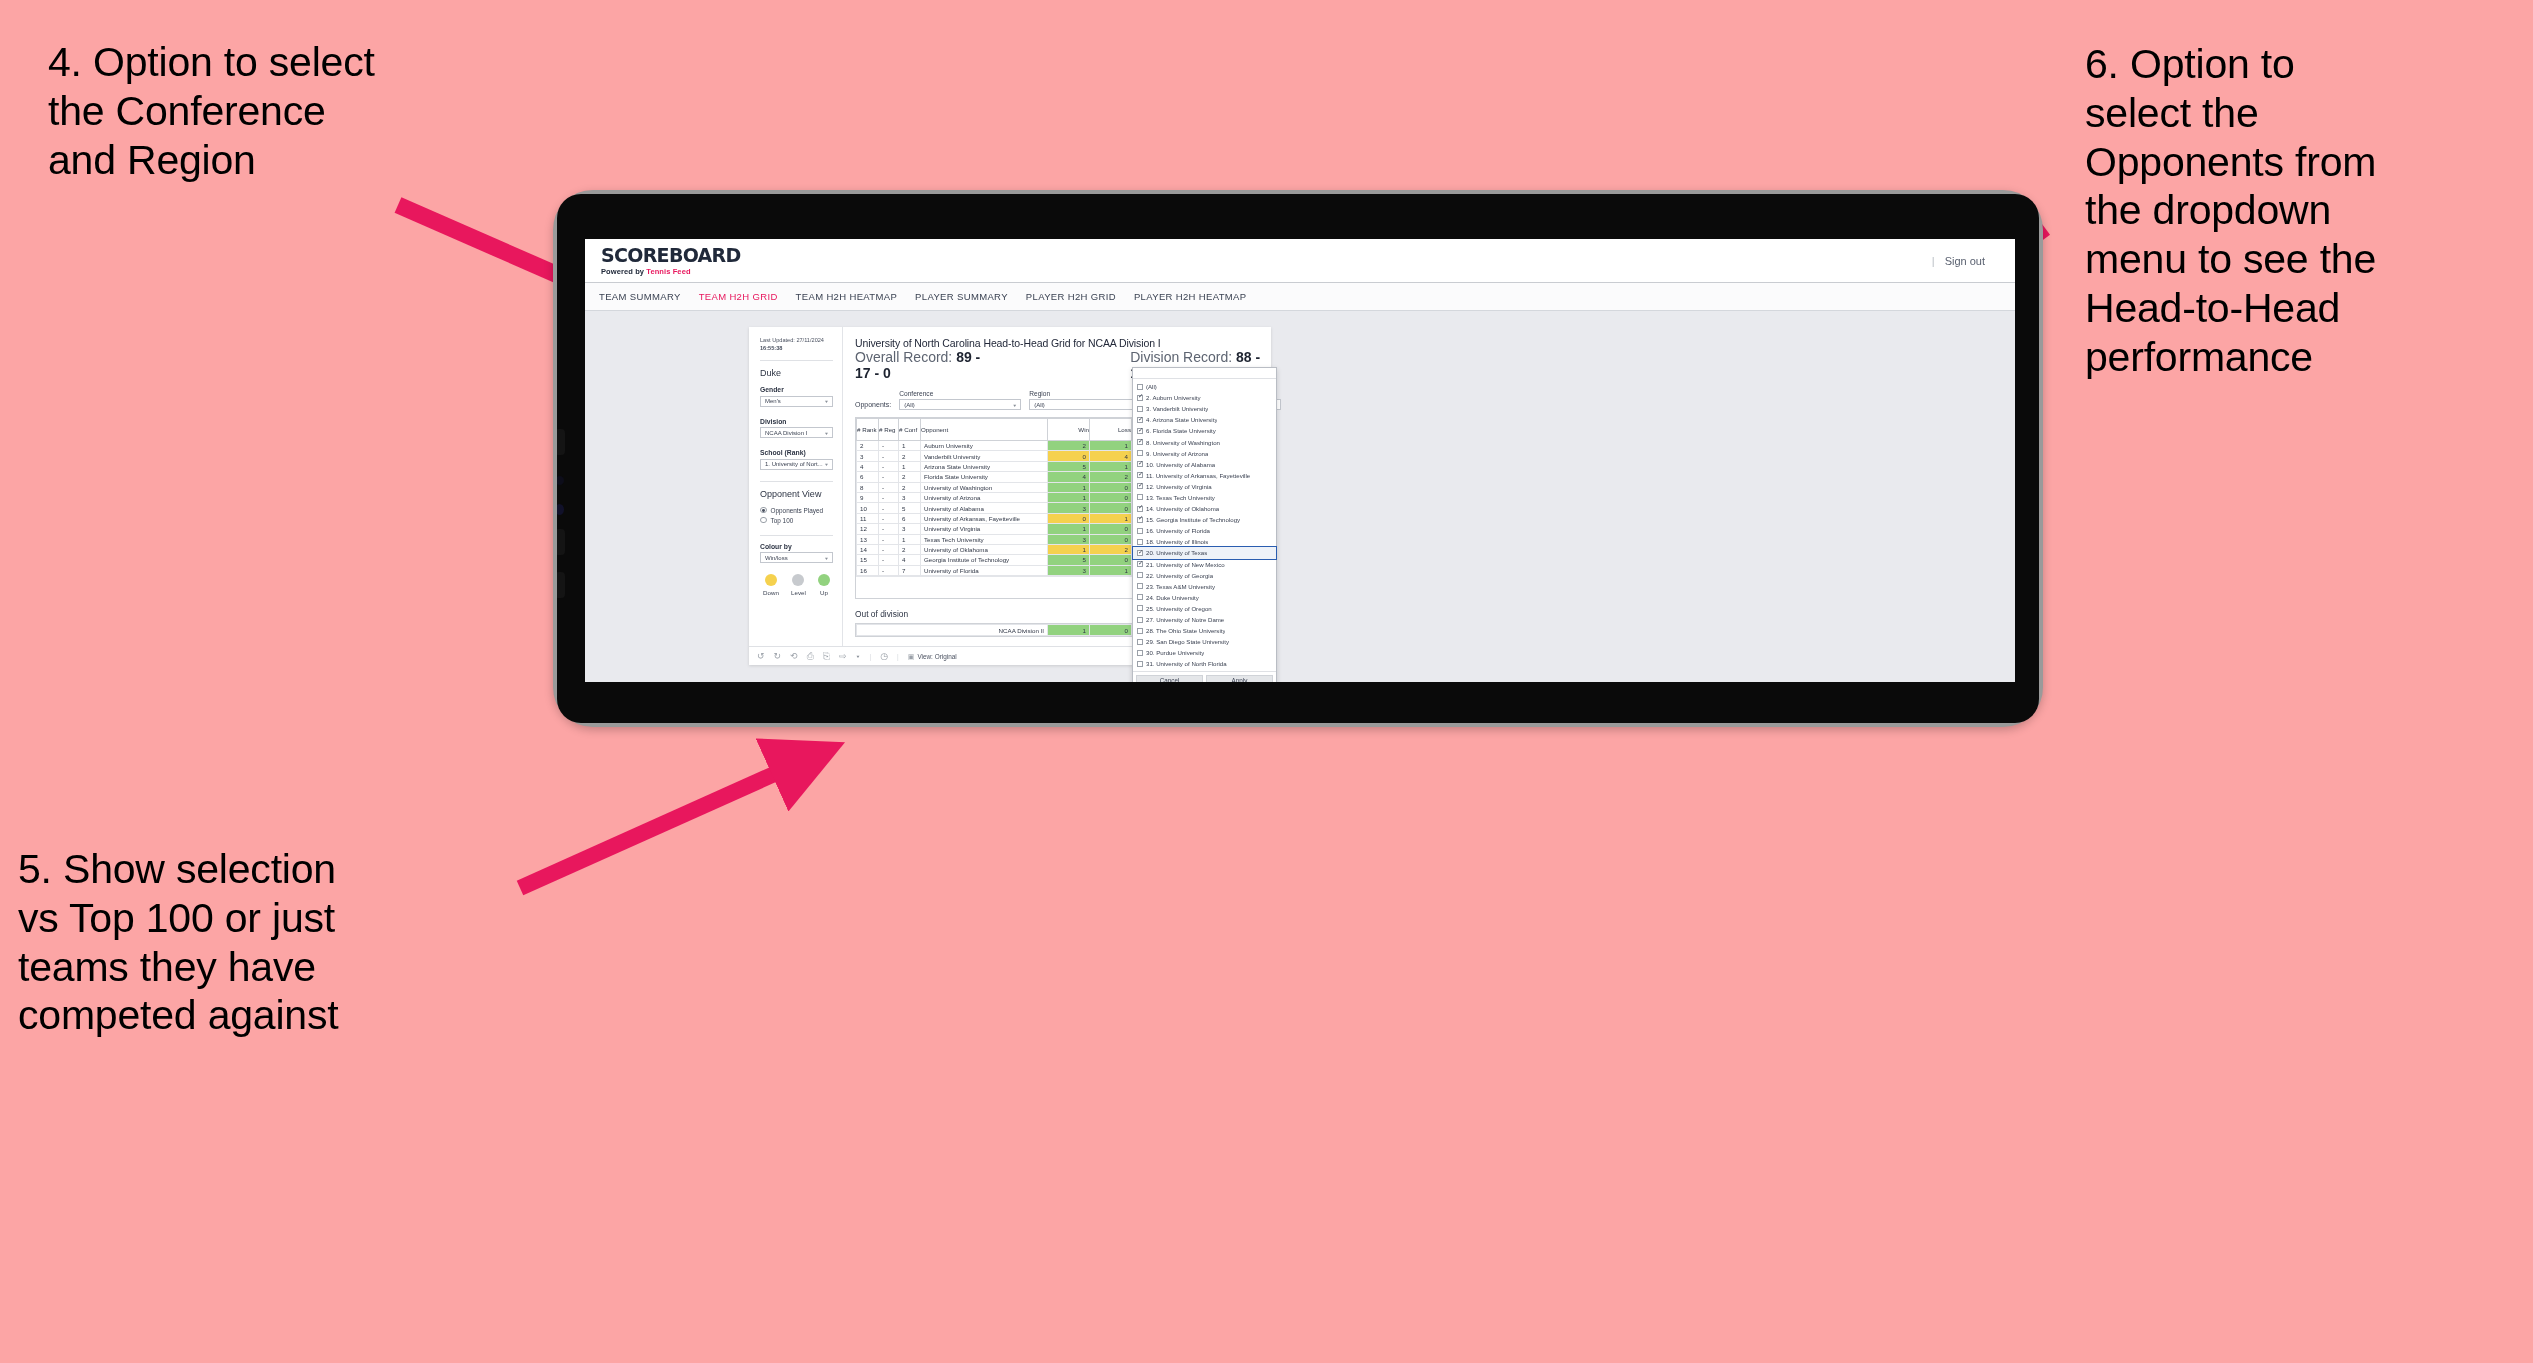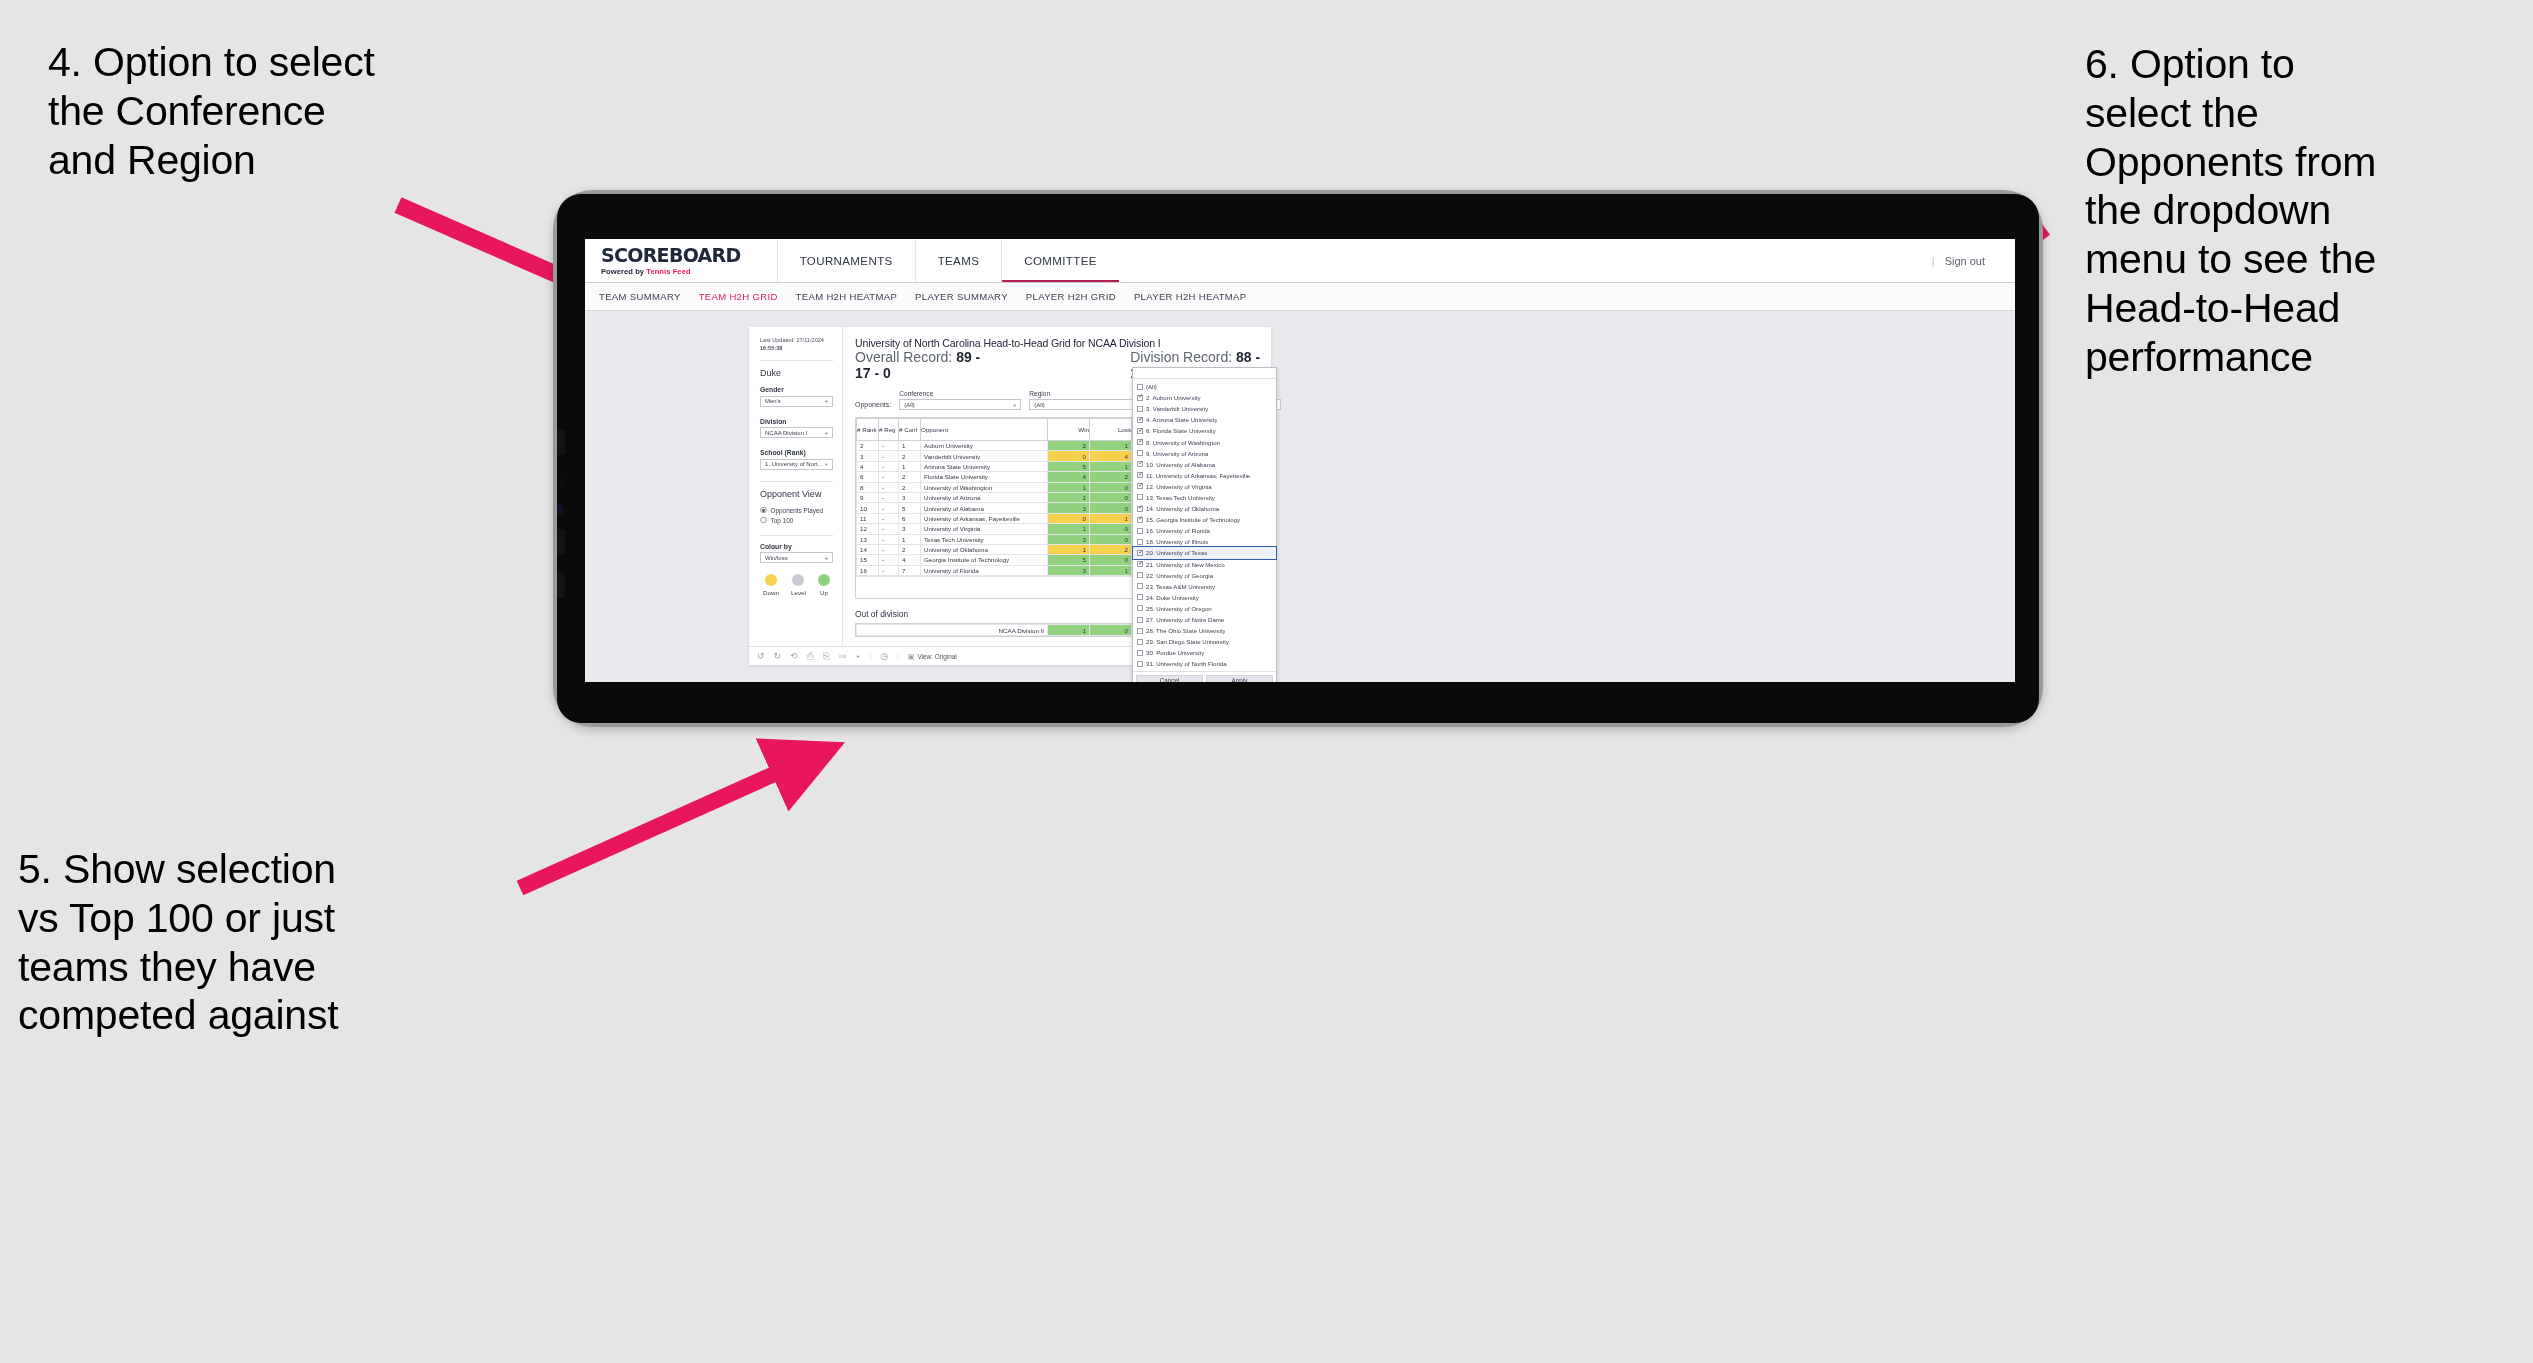--- a/index.html
+++ b/index.html
@@ -2,21 +2,21 @@
 <html><head>
 <meta charset="utf-8">
 <style>
   * { box-sizing: border-box; margin: 0; padding: 0; }
   html, body {
     width: 2533px; height: 1363px;
     background: #ffffff;
     font-family: "Liberation Sans", sans-serif;
     overflow: hidden;
   }
-  #stage { position: relative; width: 2533px; height: 1363px; background:#e5e5e5; }
+  #stage { position: relative; width: 2533px; height: 1363px; background:#fca5a5; }
 
   
   .annot {
     position: absolute;
     color: #000;
     font-family: "Liberation Sans", sans-serif;
     font-size: 41px;
     line-height: 1.19;
     font-weight: 400;
     letter-spacing: -0.2px;
@@ -248,25 +248,20 @@
       <div class="bezel-btn" id="vb3"></div>
       <div class="bezel-btn" id="vb4"></div>
       <div class="bezel-btn" id="vb5"></div>
 
       <div id="screen">
 
         <div id="topbar">
           <div class="brand">
             <div class="brand-name">SCOREBOARD</div>
             <div class="brand-sub"><span>Powered by </span><span class="hl">Tennis Feed</span></div>
-          </div>
-          <div class="topnav">
-            <div class="topnav-item">TOURNAMENTS</div>
-            <div class="topnav-item">TEAMS</div>
-            <div class="topnav-item active">COMMITTEE</div>
           </div>
           <div class="topbar-right">
             <span class="sep-v">|</span>
             <span>Sign out</span>
           </div>
         </div>
 
         <div id="subtabs">
           <div class="subtab">TEAM SUMMARY</div>
           <div class="subtab active">TEAM H2H GRID</div>

